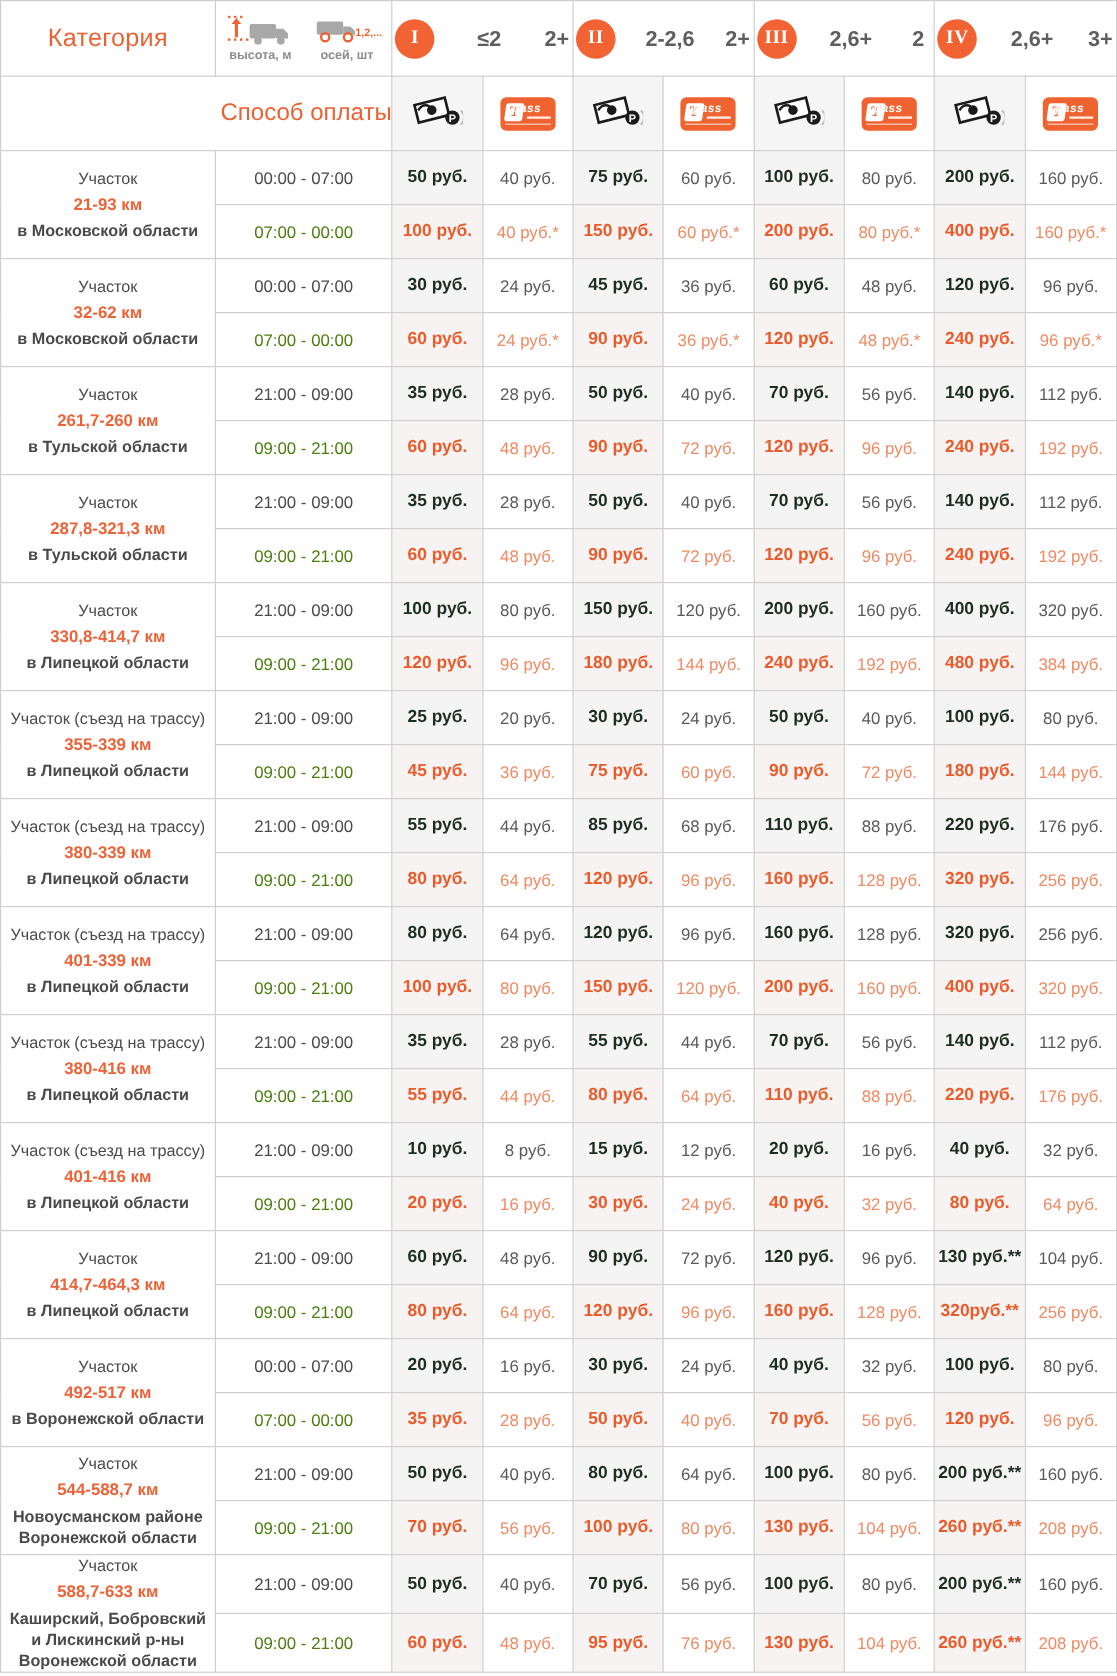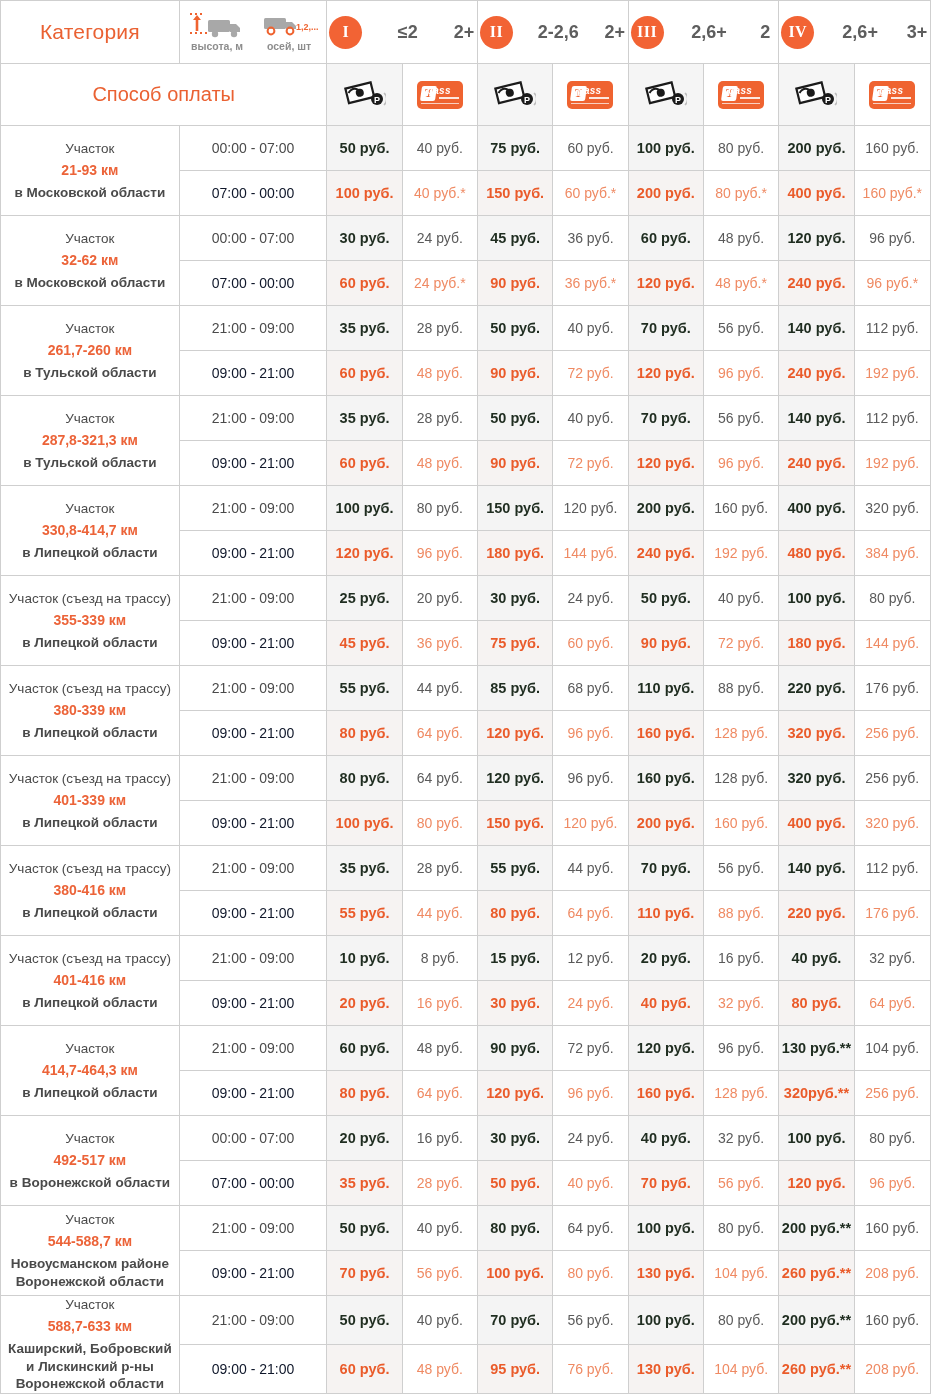--- a/index.html
+++ b/index.html
@@ -95,21 +95,21 @@
     white-space: nowrap;
   }
   .cat-h { flex: 1 1 auto; text-align: center; }
   .cat-ax { flex: 0 0 auto; text-align: center; min-width: 22px; }
 
   
   .hdr2 td { height: 62px; }
   .hdr-pay {
     color: #ea6132;
     font-size: 20px;
-    text-align: center;
+    text-align: right;
   }
   .pay-ico-cell { text-align: center; }
   .pay-ico-cell.shade { background: #f5f5f5; }
   .cash-ico { display: inline-block; vertical-align: middle; }
   .tpass-ico {
     display: inline-block;
     width: 46px; height: 28px;
     border-radius: 5px;
     background: #ef6330;
     position: relative;
@@ -180,21 +180,21 @@
     text-align: center;
     font-size: 14px;
     color: #5a5a5a;
     height: 45px;
     white-space: nowrap;
   }
   .pricecell.shade { background: #f4f4f4; }
   .pricecell.bold { font-weight: bold; color: #1f2d20; font-size: 14.5px; }
 
   tr.night .timecell { color: #4a4a4a; }
-  tr.day .timecell { color: #0f172a; }
+  tr.day .timecell { color: #4d7c0f; }
   tr.day .pricecell { color: #ef8a63; }
   tr.day .pricecell.bold { color: #ea5b2a; }
   tr.day .pricecell.shade { background: #f6f3f2; }
 
   .sep-top td { border-top: 2px solid #9b9b9b; }
 </style>
 </head>
 <body>
 
 <div id="page">

